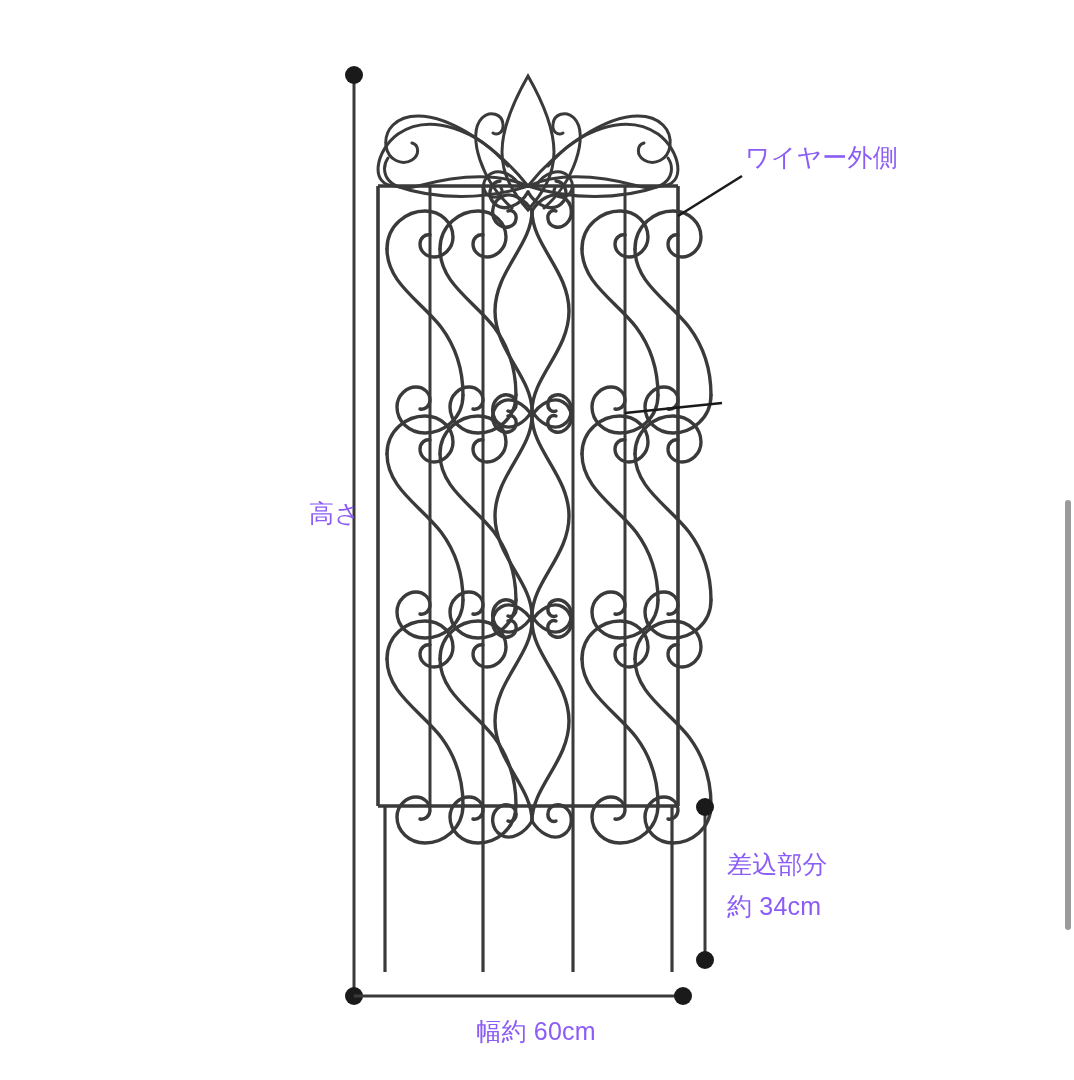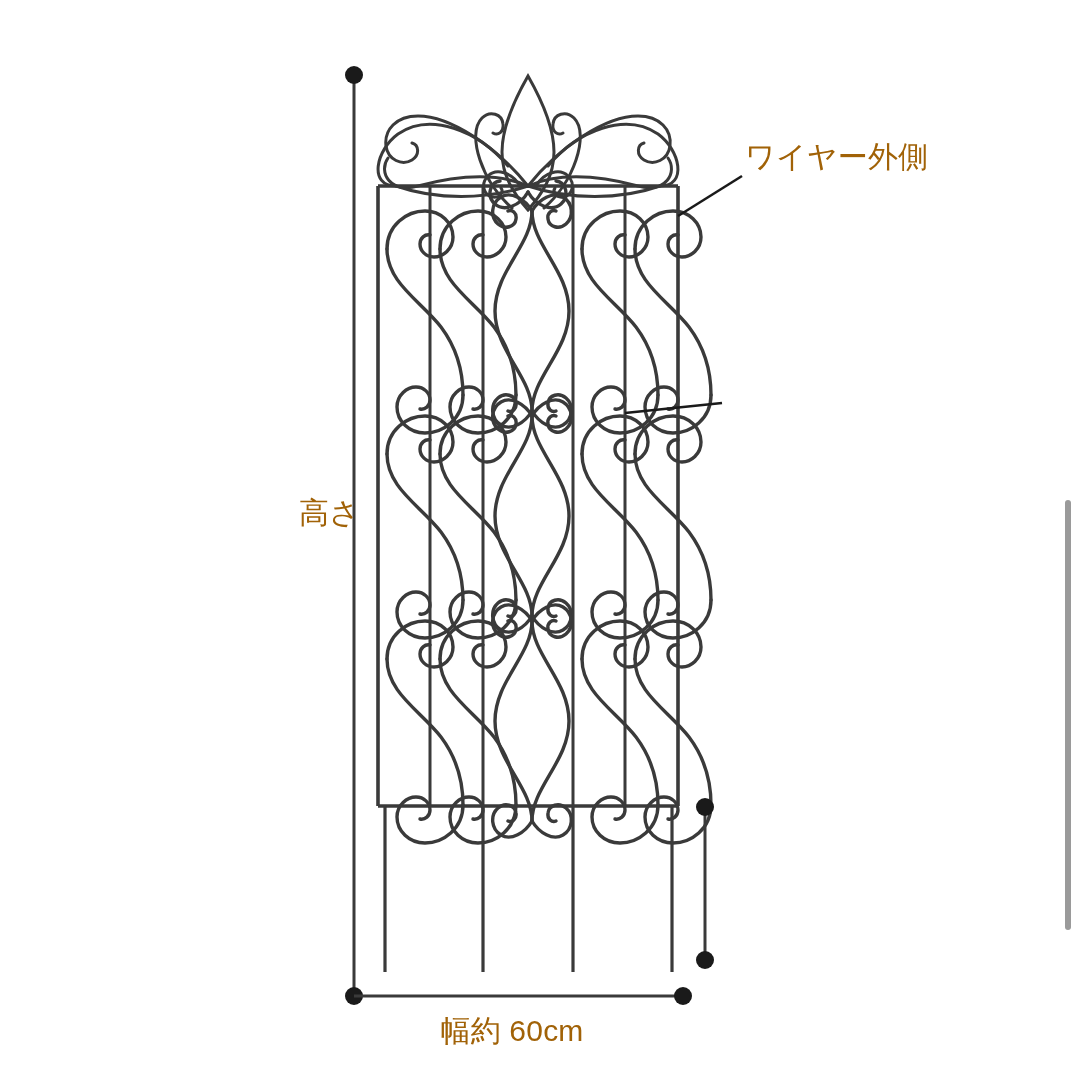--- a/index.html
+++ b/index.html
@@ -20,41 +20,41 @@
   #diagram-svg {
     position: absolute;
     left: 0;
     top: 0;
     width: 1074px;
     height: 1080px;
     display: block;
   }
   .label {
     position: absolute;
-    color: #a16207;
-    font-size: 30px;
+    color: #8b5cf6;
+    font-size: 25px;
     line-height: 42px;
     white-space: nowrap;
     letter-spacing: 0.2px;
   }
   .label .line {
     display: block;
   }
   #label-outer-wire { left: 745px; top: 136px; }
   #label-inner-wire { left: 727px; top: 366px; }
   #label-height {
     left: 203px;
     top: 492px;
     text-align: right;
     width: 130px;
     margin-left: 27px;
   }
   #label-insert { left: 727px; top: 843px; }
   #label-width {
-    left: 362px;
+    left: 386px;
     top: 1010px;
     width: 300px;
     text-align: center;
   }
   #scrollbar-track {
     position: absolute;
     right: 0px;
     top: 0px;
     width: 10px;
     height: 1080px;
@@ -268,20 +268,24 @@
 
   <div class="label" id="label-outer-wire">
     <span class="line">ワイヤー外側</span>
   </div>
 
 
   <div class="label" id="label-height">
     <span class="line">高さ</span>
   </div>
 
+  <div class="label" id="label-insert">
+    <span class="line">差込部分</span>
+    <span class="line">約 34cm</span>
+  </div>
 
   <div class="label" id="label-width">
     <span class="line">幅約 60cm</span>
   </div>
 
   <div id="scrollbar-track">
     <div id="scrollbar-thumb"></div>
   </div>
 
 </div>

